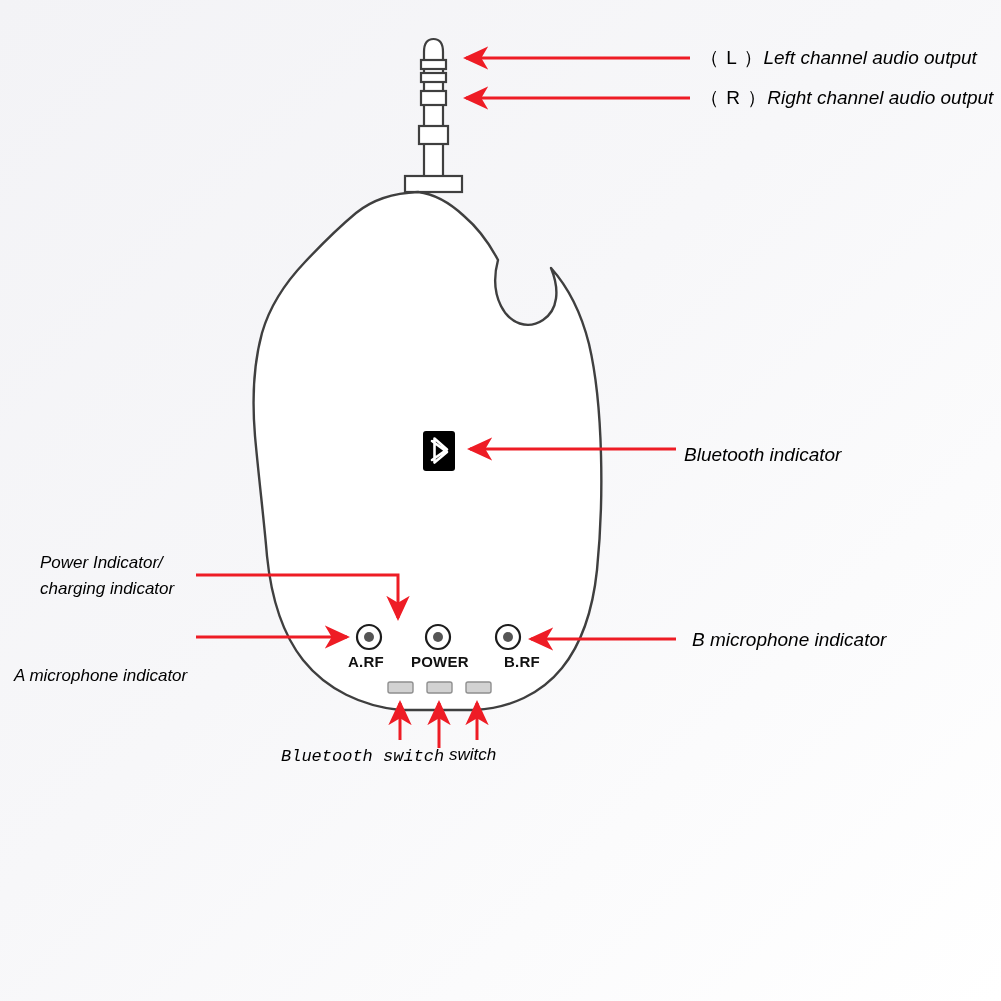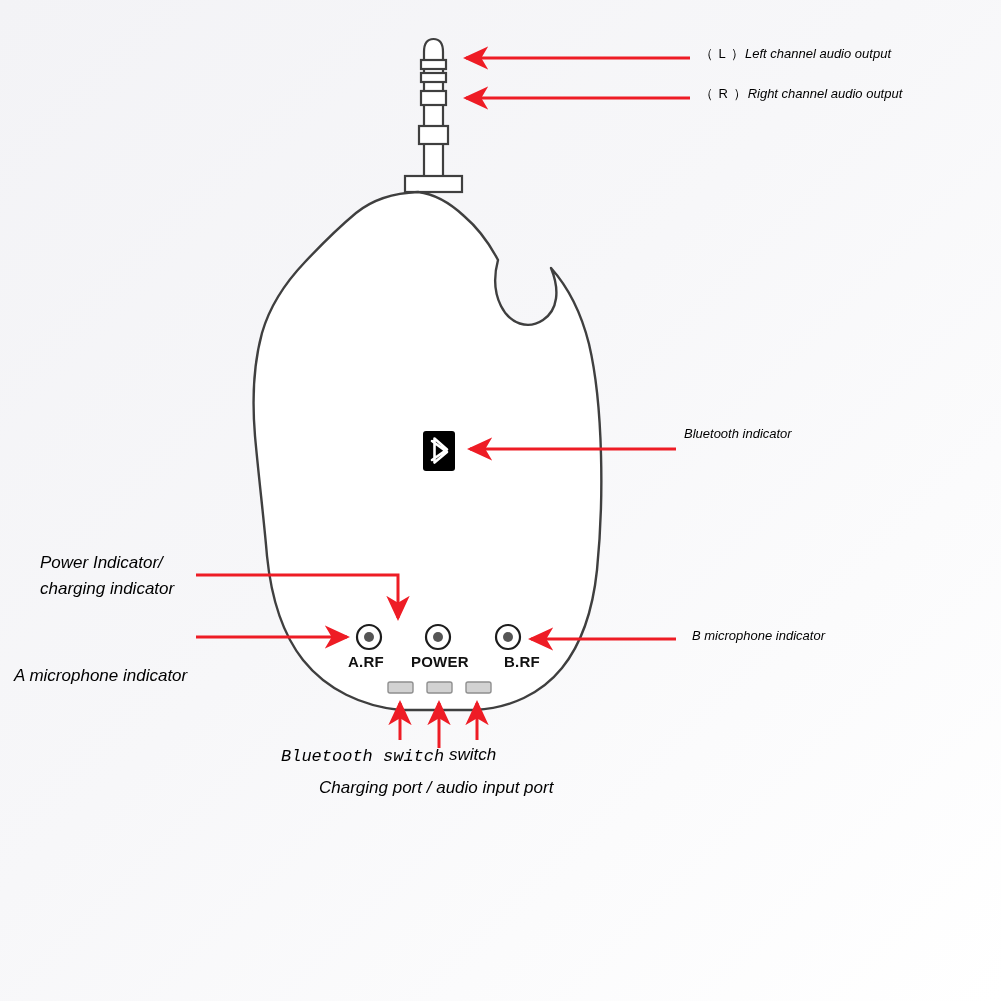--- a/index.html
+++ b/index.html
@@ -27,21 +27,21 @@
   .lbl {
     position: absolute;
     color: #000000;
     white-space: nowrap;
     line-height: 1.25;
   }
   .lbl-italic {
     font-style: italic;
   }
   .lbl-lg {
-    font-size: 13px;
+    font-size: 19px;
   }
   .lbl-md {
     font-size: 17px;
   }
   .port-name {
     position: absolute;
     font-size: 15px;
     font-weight: bold;
     color: #111111;
     letter-spacing: .2px;
@@ -136,30 +136,29 @@
   <div class="port-name" style="left:504px; top:653px;">B.RF</div>
 
   <div class="lbl lbl-lg" style="left:700px; top:46px;">
     <span class="ch-tag">（ L ）</span><span class="lbl-italic">Left channel audio output</span>
   </div>
 
   <div class="lbl lbl-lg" style="left:700px; top:86px;">
     <span class="ch-tag">（ R ）</span><span class="lbl-italic">Right channel audio output</span>
   </div>
 
-  <div class="lbl lbl-lg lbl-italic" style="left:684px; top:426px;">Bluetooth indicator</div>
+  <div class="lbl lbl-lg lbl-italic" style="left:684px; top:443px;">Bluetooth indicator</div>
 
   <div class="lbl lbl-md lbl-italic two-line" style="left:40px; top:550px;">
     <div>Power Indicator/</div>
     <div>charging indicator</div>
   </div>
 
   <div class="lbl lbl-md lbl-italic" style="left:14px; top:665px;">A microphone indicator</div>
 
   <div class="lbl lbl-lg lbl-italic" style="left:692px; top:628px;">B microphone indicator</div>
 
   <div class="lbl lbl-md lbl-italic" style="left:281px; top:746px;font-family:Liberation Mono, monospace;">Bluetooth switch</div>
 
   <div class="lbl lbl-md lbl-italic" style="left:449px; top:744px;">switch</div>
 
-  <div class="lbl lbl-md lbl-italic" style="left:319px; top:777px;">Charging port / audio input port</div>
 
 </div>
 
 </body></html>

